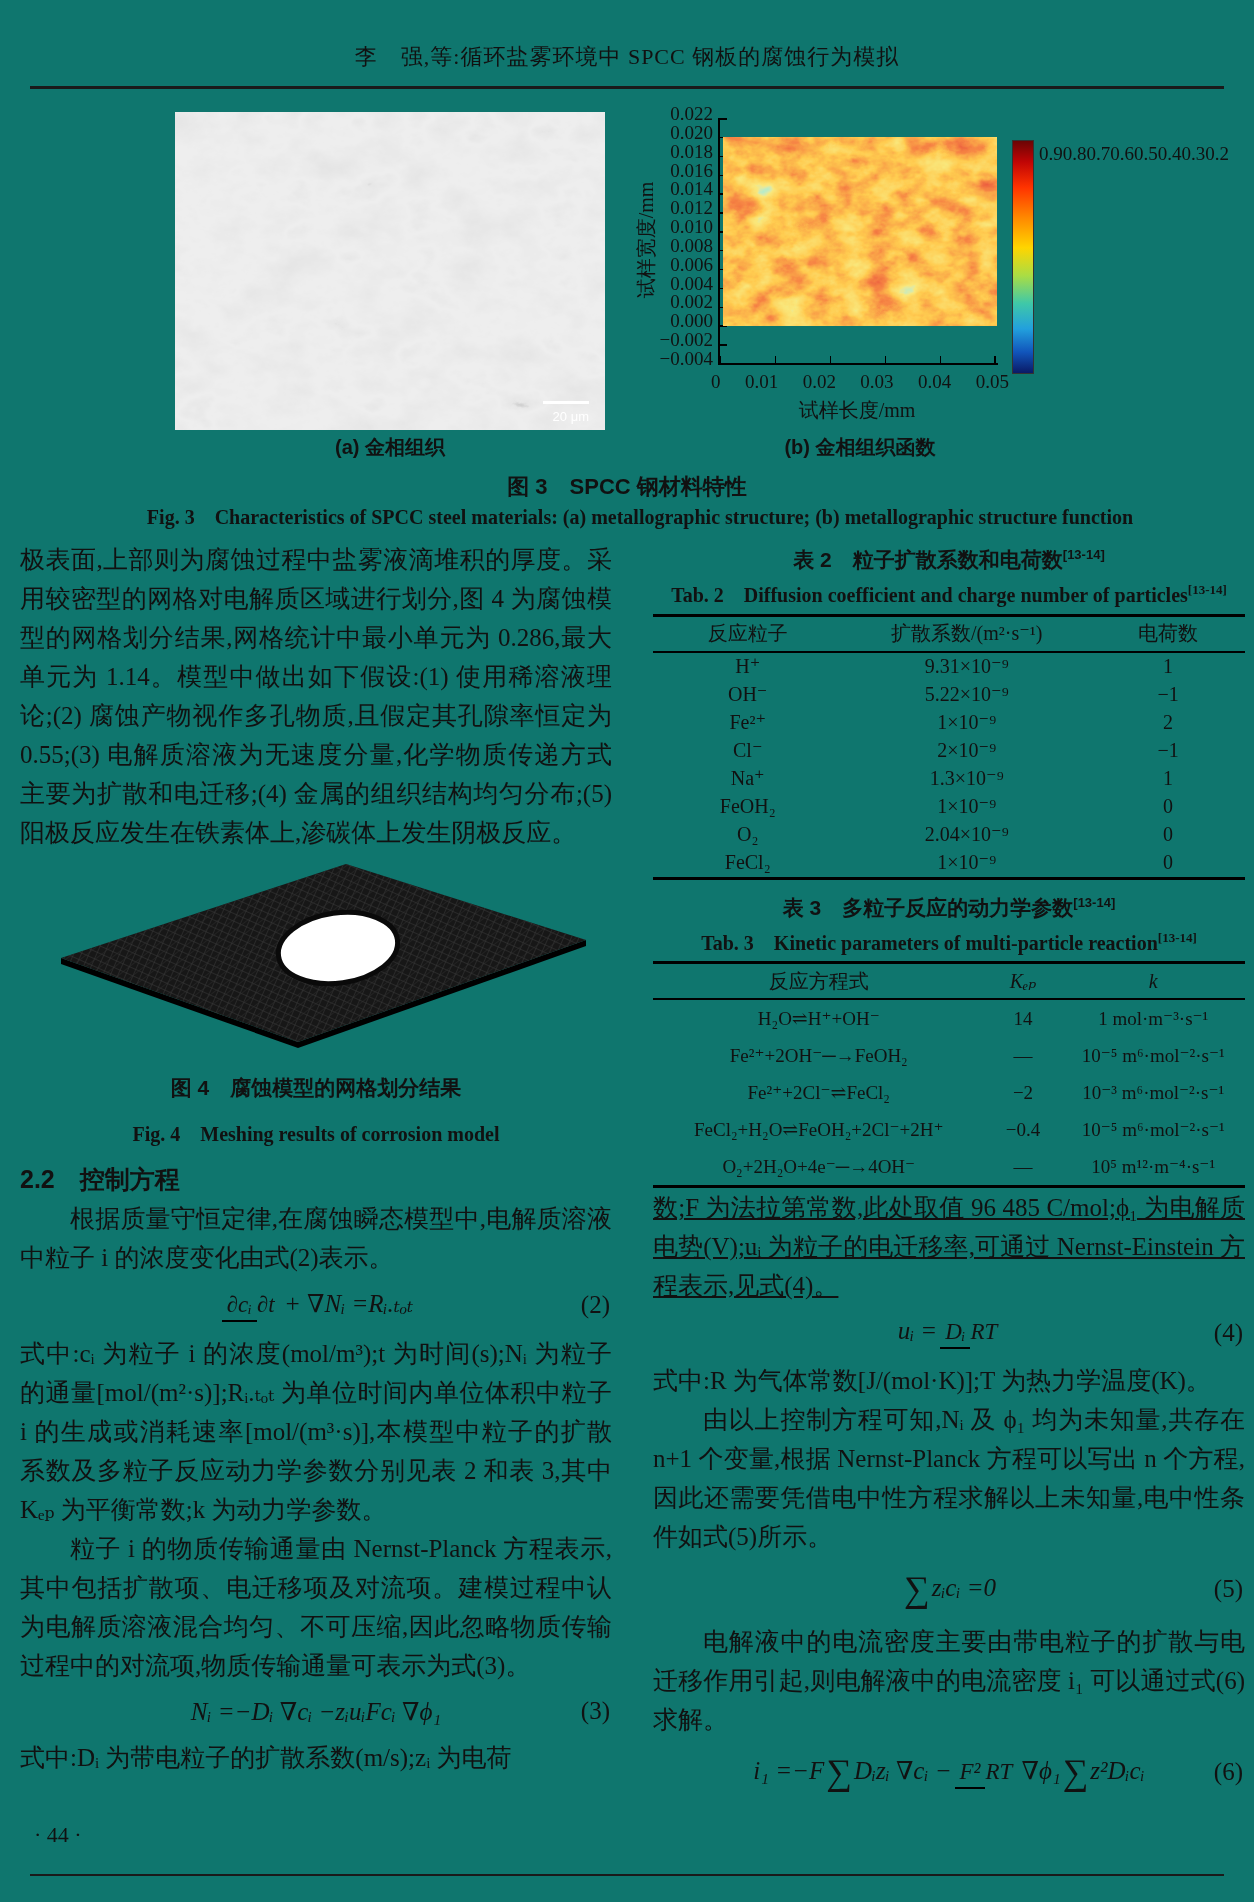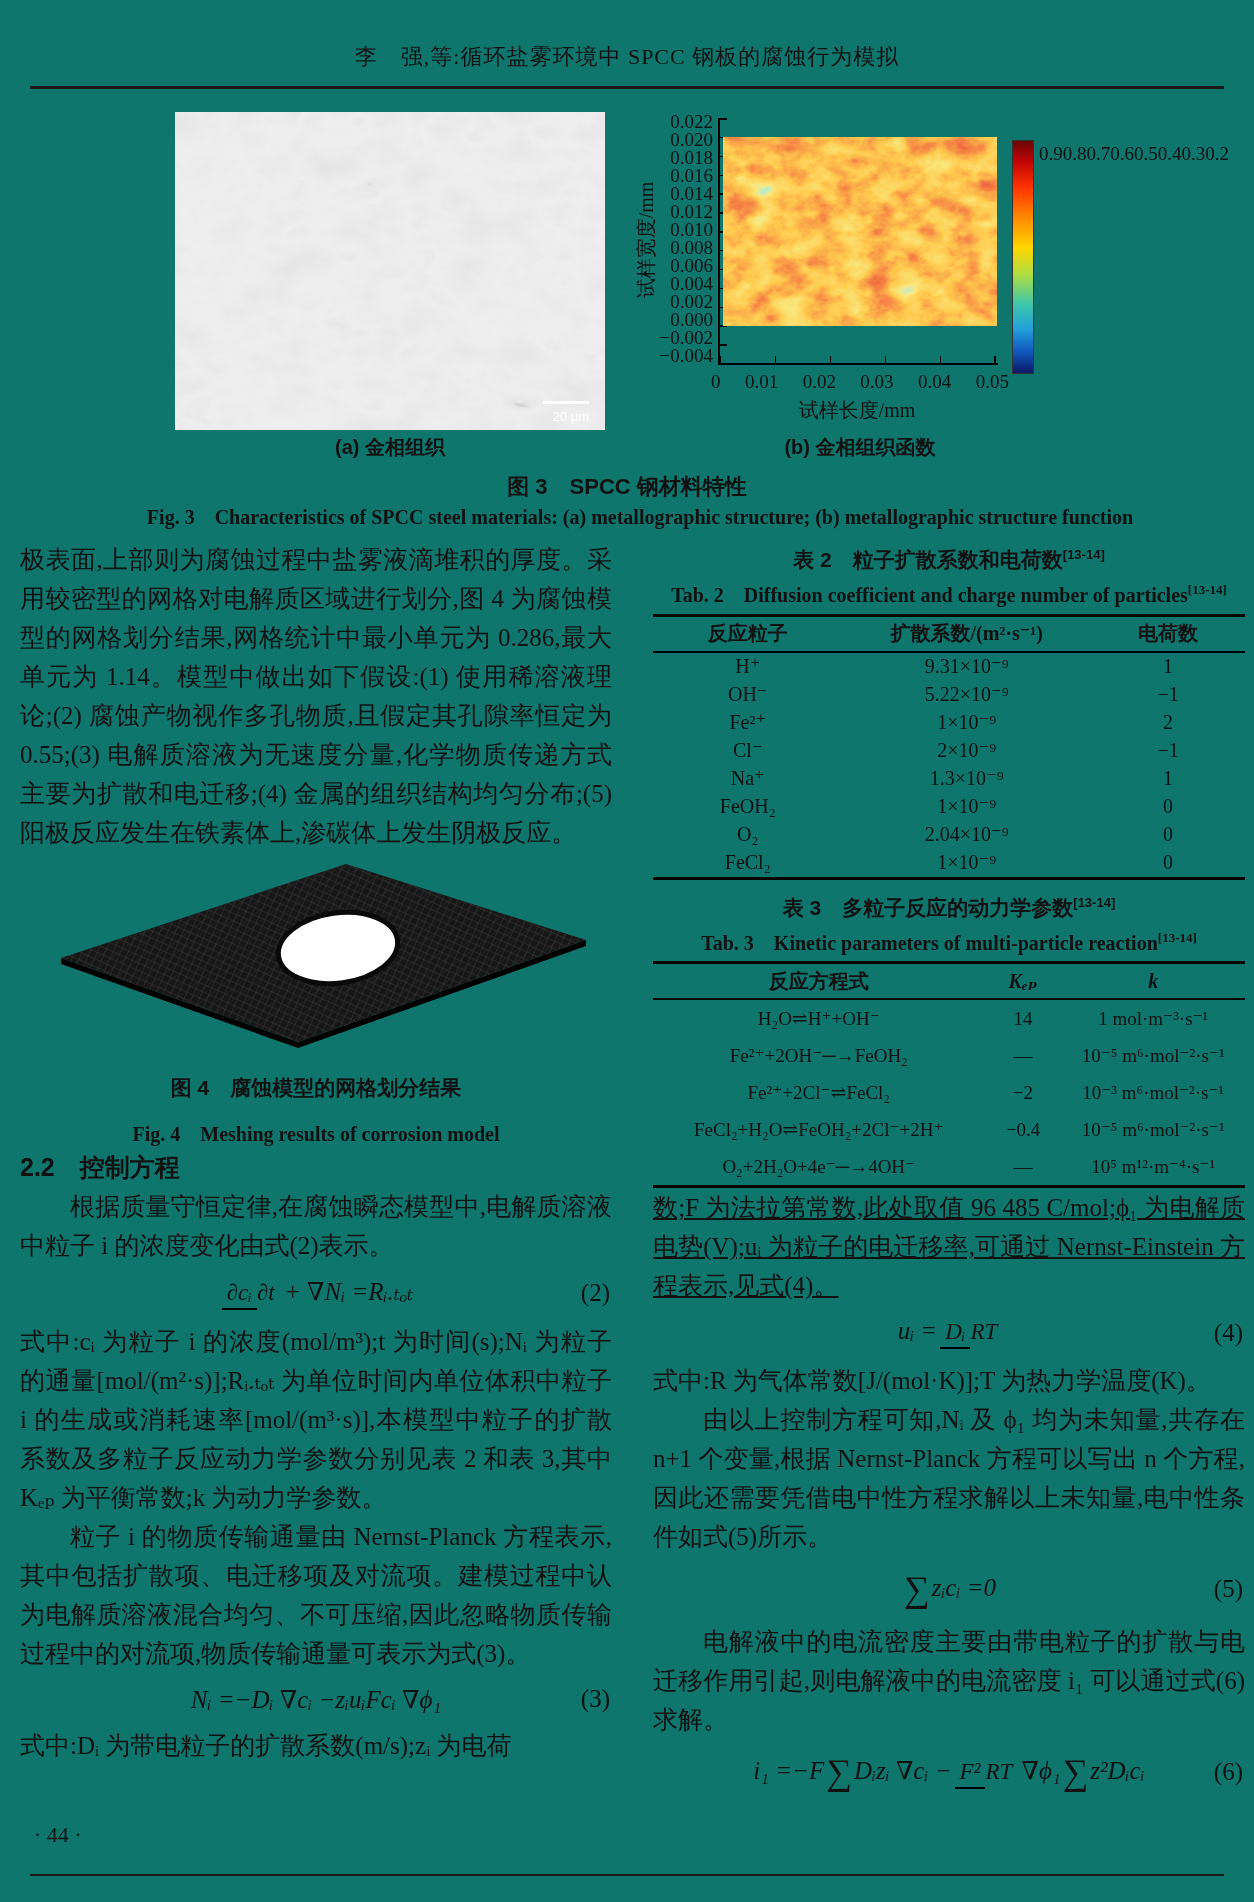--- a/index.html
+++ b/index.html
@@ -16,22 +16,22 @@
   
   .fig3{position:absolute;left:0;top:100px;width:1254px;height:442px;}
   .fig-a{position:absolute;left:175px;top:12px;width:430px;height:318px;}
   .fig-a svg{display:block;}
   .scale-bar{position:absolute;right:16px;bottom:26px;width:46px;height:3px;background:#fff;}
   .scale-label{position:absolute;right:16px;bottom:6px;color:#fff;font-size:13px;
                font-family:"Liberation Sans","DejaVu Sans",sans-serif;}
   .fig-b{position:absolute;left:615px;top:5px;width:500px;height:332px;font-size:19px;}
   .ylab{position:absolute;left:-52px;top:123px;width:164px;height:24px;text-align:center;
         transform:rotate(-90deg);font-size:20px;}
-  .yticks{position:absolute;left:34px;top:8px;width:64px;height:263px;display:flex;
-          flex-direction:column;justify-content:flex-start;align-items:flex-end;}
+  .yticks{position:absolute;left:34px;top:0;width:64px;height:263px;display:flex;
+          flex-direction:column;justify-content:space-between;align-items:flex-end;}
   .yticks div{line-height:18px;}
   .plot{position:absolute;left:103px;top:13px;width:278px;height:245px;
         border-left:2px solid #000;border-bottom:2px solid #000;}
   .plot:before{content:"";position:absolute;left:0;top:0;bottom:0;width:7px;
         background:repeating-linear-gradient(to bottom,#000 0 1.5px,transparent 1.5px 18.85px);}
   .plot:after{content:"";position:absolute;left:0;right:0;bottom:0;height:7px;
         background:repeating-linear-gradient(to right,#000 0 1.5px,transparent 1.5px 54.9px);}
   .heatsvg{position:absolute;left:3px;top:19px;}
   .xticks{position:absolute;left:96px;top:266px;width:298px;display:flex;
           justify-content:space-between;}
@@ -56,21 +56,21 @@
   .col-left{left:20px;}
   .col-right{left:653px;}
   .col p{margin:0;}
   .indent{text-indent:2em;}
 
   
   .fig4wrap{text-align:center;margin-top:8px;line-height:0;}
   .f4cn{text-align:center;font-weight:bold;font-size:21px;line-height:32px;margin-top:24px;
         font-family:"Liberation Sans","DejaVu Sans",sans-serif;}
   .f4en{text-align:center;font-weight:bold;font-size:20px;line-height:30px;margin-top:15px;}
-  .sec-head{font-weight:bold;font-size:25px;line-height:36px;margin:0 0 2px;text-align:left;
+  .sec-head{font-weight:bold;font-size:25px;line-height:36px;margin:12px 0 2px;text-align:left;
         font-family:"Liberation Sans","DejaVu Sans",sans-serif;}
 
   
   .equation{position:relative;text-align:center;font-style:italic;line-height:normal;
             margin:12px 0;font-size:25px;}
   .equation .eq-no{position:absolute;right:2px;top:50%;transform:translateY(-50%);
             font-style:normal;}
   .frac{display:inline-flex;flex-direction:row;vertical-align:middle;text-align:center;
         font-size:23px;line-height:1.25;margin:0 3px;}
   .frac .num{border-bottom:2px solid #000;padding:0 5px;}
@@ -80,21 +80,21 @@
   .tcap-cn{text-align:center;font-weight:bold;font-size:21px;line-height:30px;
            font-family:"Liberation Sans","DejaVu Sans",sans-serif;}
   .tcap-en{text-align:center;font-weight:bold;font-size:20px;line-height:30px;}
   sup{font-size:13px;}
   .mt8{margin-top:8px;}
 
   
   .jtable{width:100%;border-collapse:collapse;border-top:3px solid #000;
           border-bottom:3px solid #000;font-size:20px;margin-top:4px;line-height:1.15;}
   .jtable thead tr{border-bottom:2px solid #000;}
-  .jtable th{font-weight:bold;}
+  .jtable th{font-weight:normal;}
   .jtable th,.jtable td{text-align:center;padding:0 2px;}
   .t2 th{height:34px;} .t2 td{height:28px;}
   .t3 th{height:34px;} .t3 td{height:37px;font-size:19px;}
   .t2 th:nth-child(1),.t2 td:nth-child(1){width:32%;}
   .t2 th:nth-child(2),.t2 td:nth-child(2){width:42%;}
   .t2 th:nth-child(3),.t2 td:nth-child(3){width:26%;}
   .t3 th:nth-child(1),.t3 td:nth-child(1){width:56%;}
   .t3 th:nth-child(2),.t3 td:nth-child(2){width:13%;}
   .t3 th:nth-child(3),.t3 td:nth-child(3){width:31%;}
   .mt12{margin-top:12px;text-decoration:underline;}

